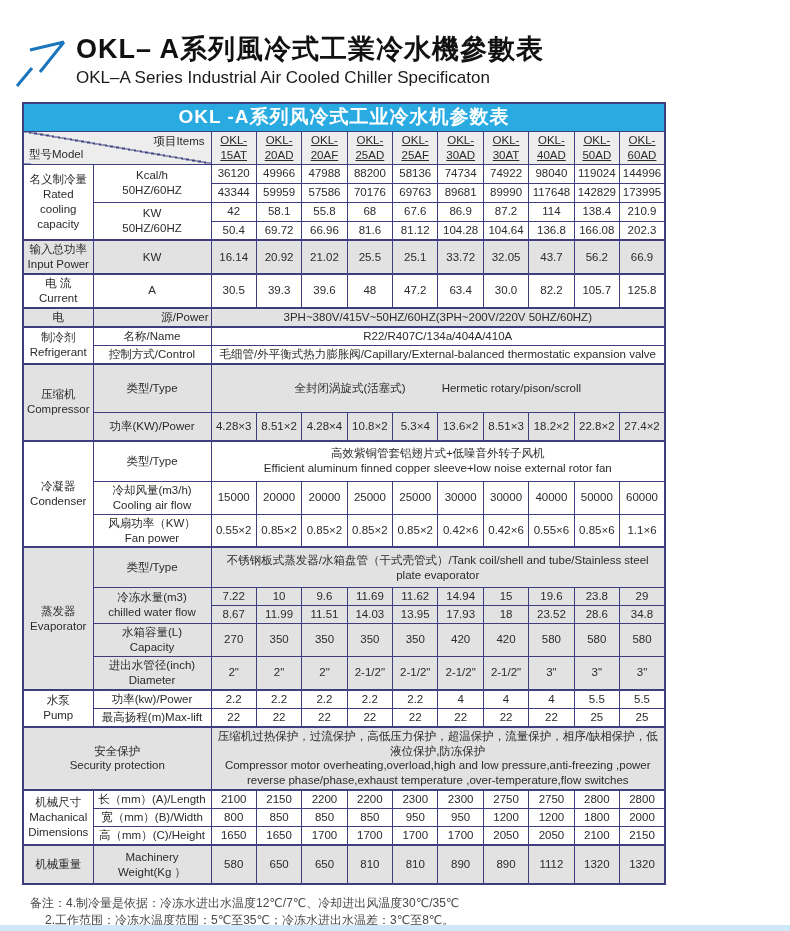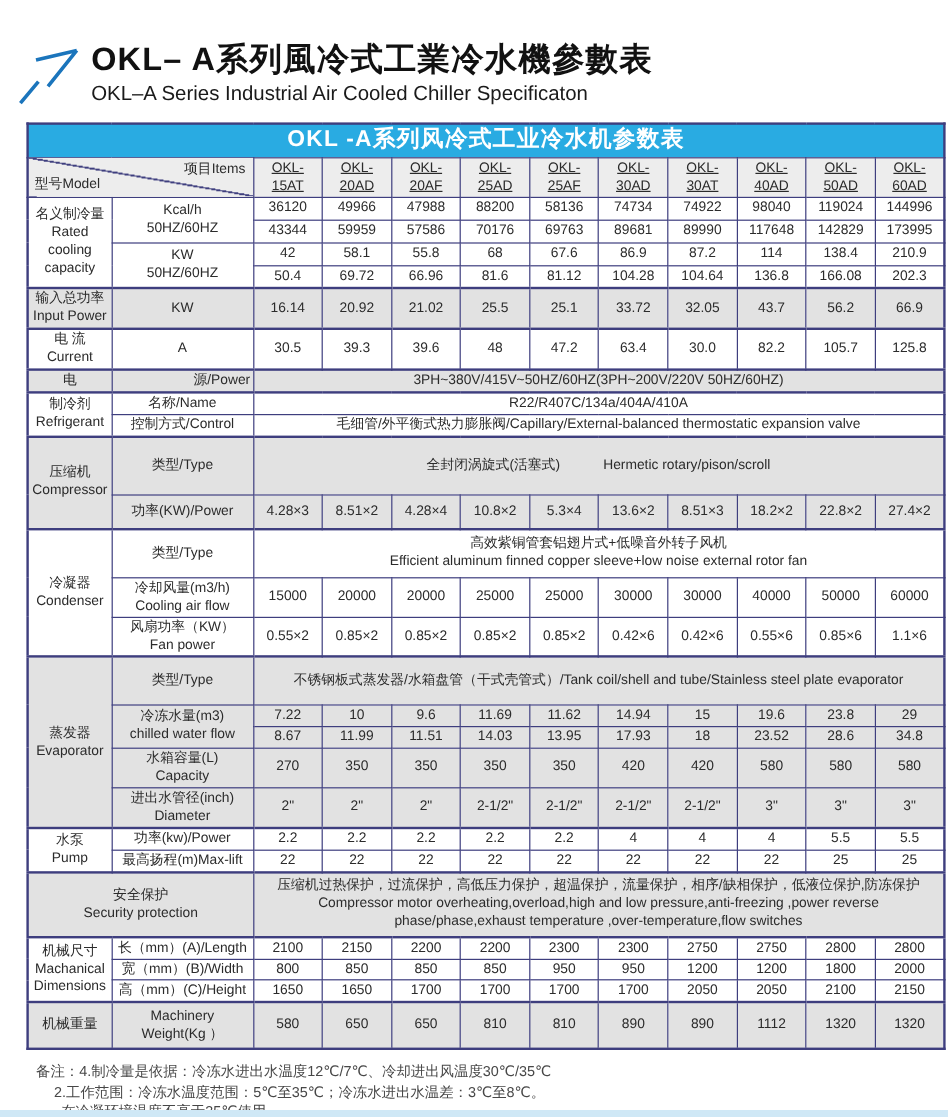--- a/index.html
+++ b/index.html
@@ -18,21 +18,21 @@
   }
   
   .page-header{display:flex;align-items:flex-start;padding:34px 0 0 12px;}
   .arrow-wrap{width:62px;height:58px;flex:0 0 62px;}
   .title-block{padding-left:2px;}
   .title-cn{font-size:27px;font-weight:700;letter-spacing:1px;color:#111;line-height:1.15;}
   .title-en{font-size:17px;font-weight:400;color:#1a1a1a;margin-top:3px;}
   
   .spec-table{
     border-collapse:collapse;table-layout:fixed;
-    width:766px;margin:10px 0 0 22px;
+    width:644px;margin:10px 0 0 22px;
     font-size:11.5px;color:var(--ink);
   }
   .spec-table td{border:1px solid var(--border);text-align:center;vertical-align:middle;padding:1px 2px;line-height:1.3;}
   .title-cell{
     background:var(--blue);color:#ffffff;font-size:19px;font-weight:700;
     height:26px;letter-spacing:1px;border:1px solid var(--border);
   }
   .hd{background:var(--hdshade);font-size:11.5px;line-height:1.25;overflow-wrap:break-word;text-decoration:underline;}
   .diag{
     background:var(--hdshade);position:relative;padding:0;

